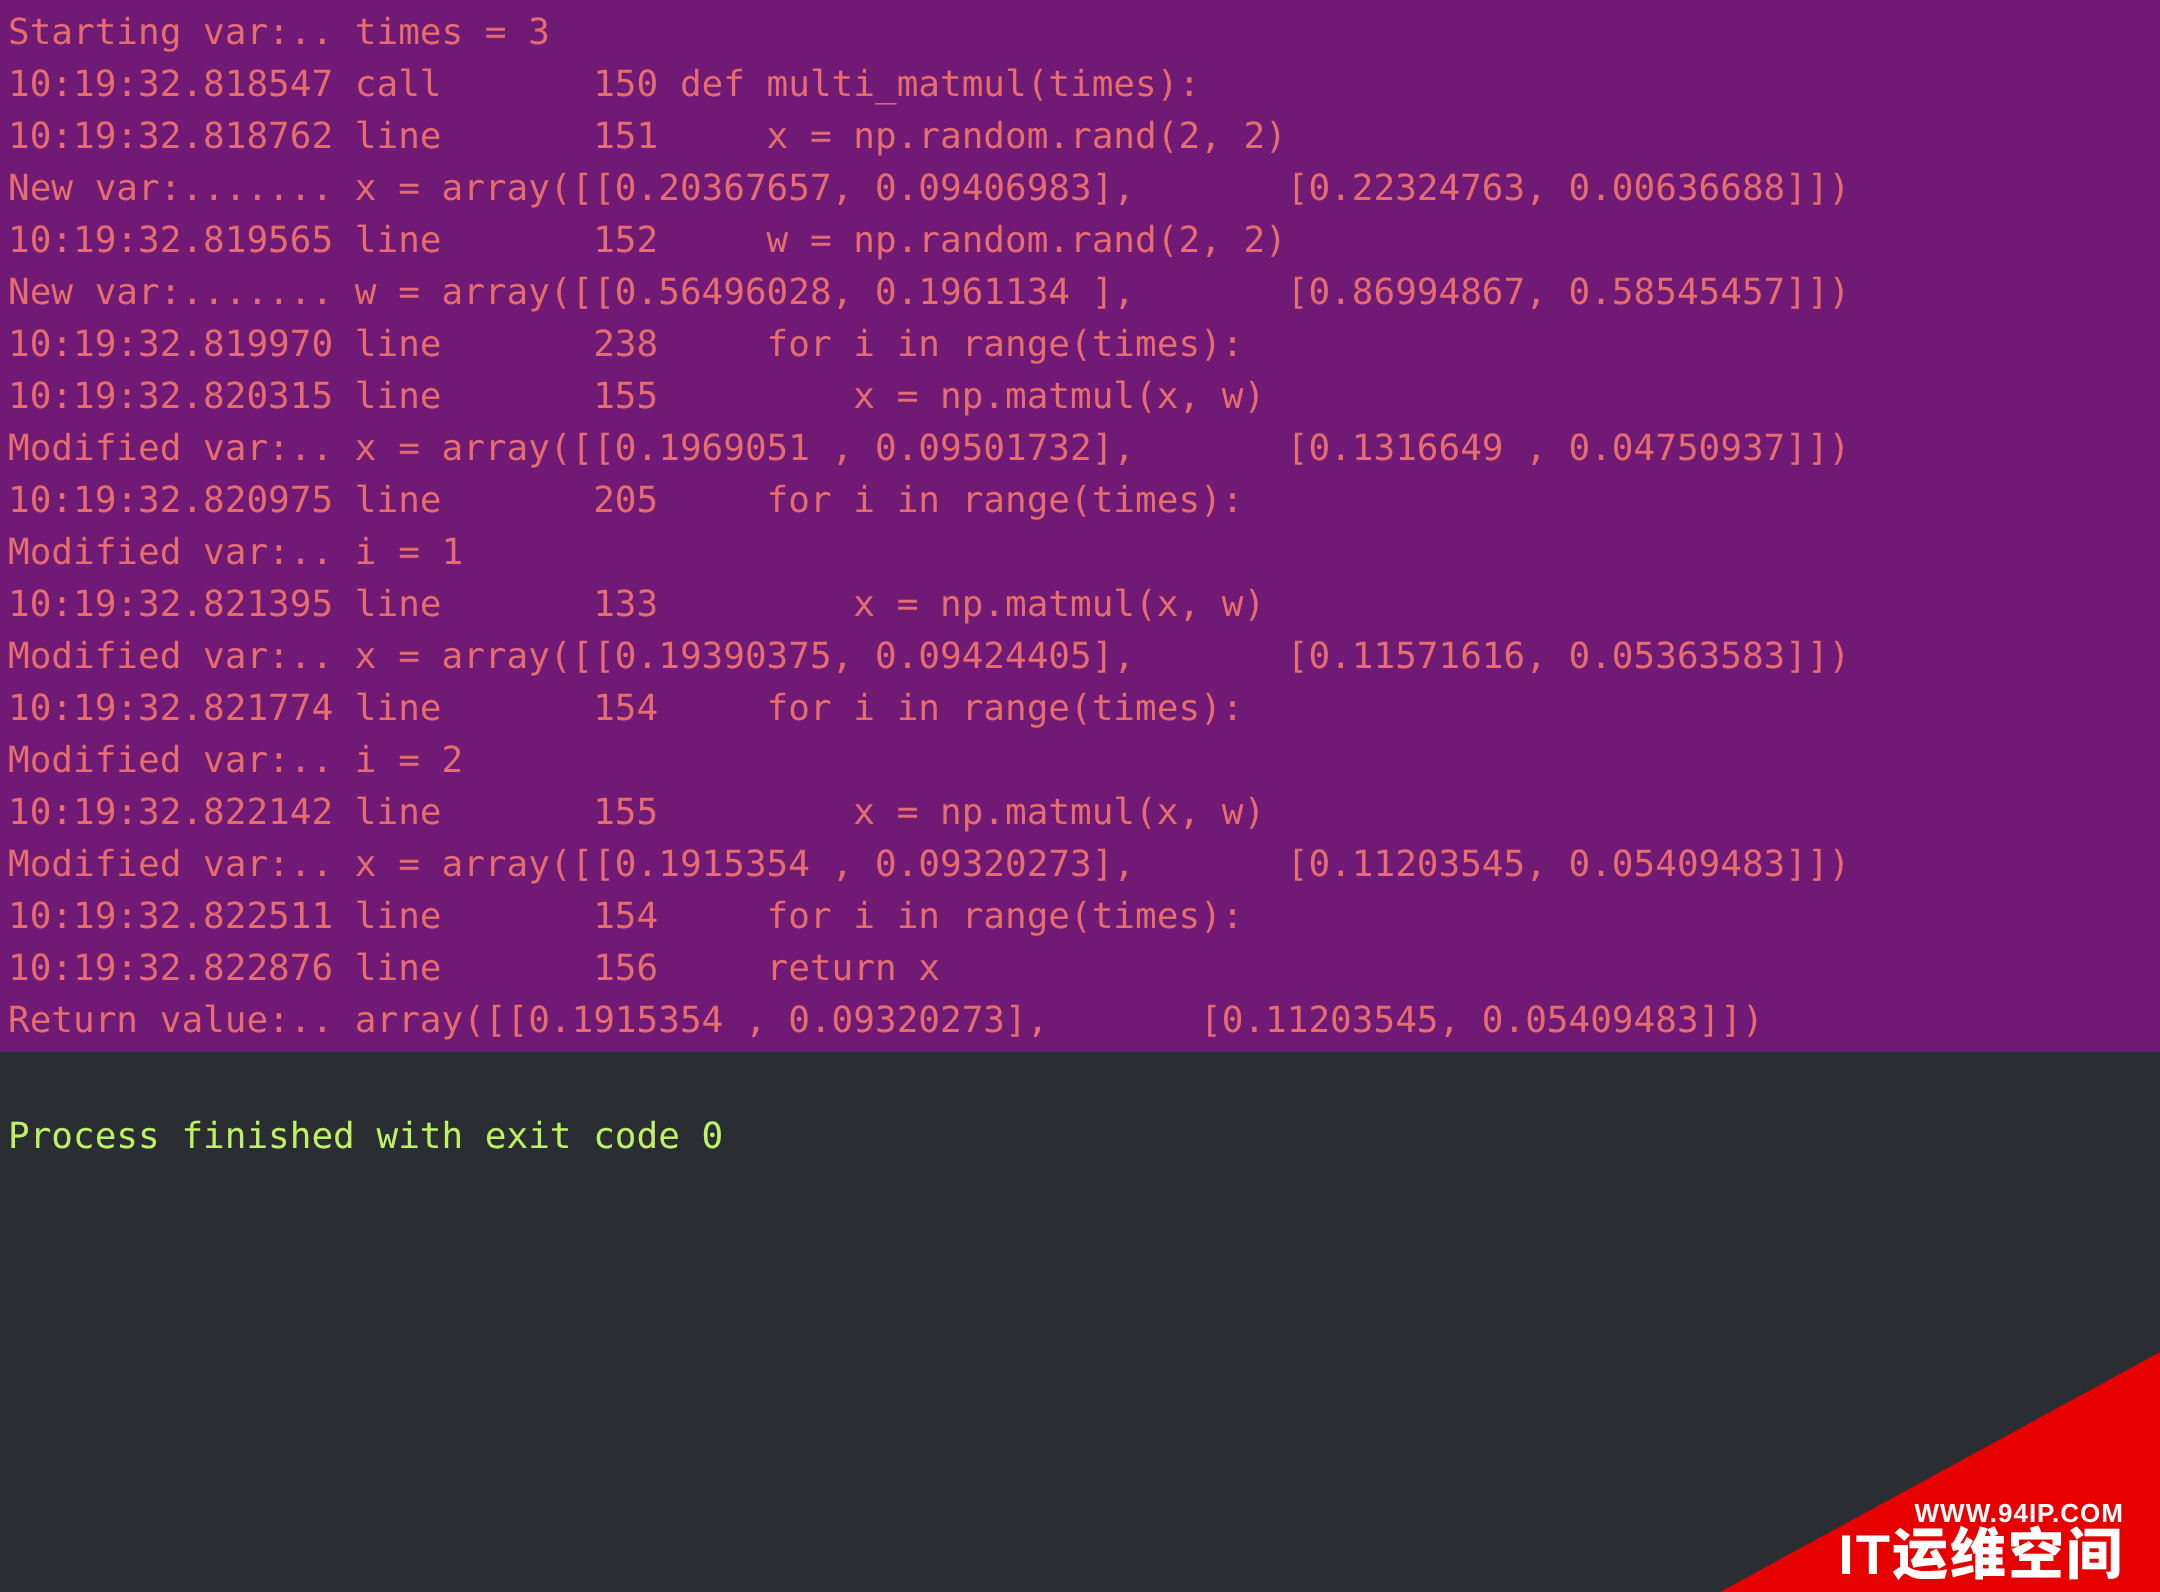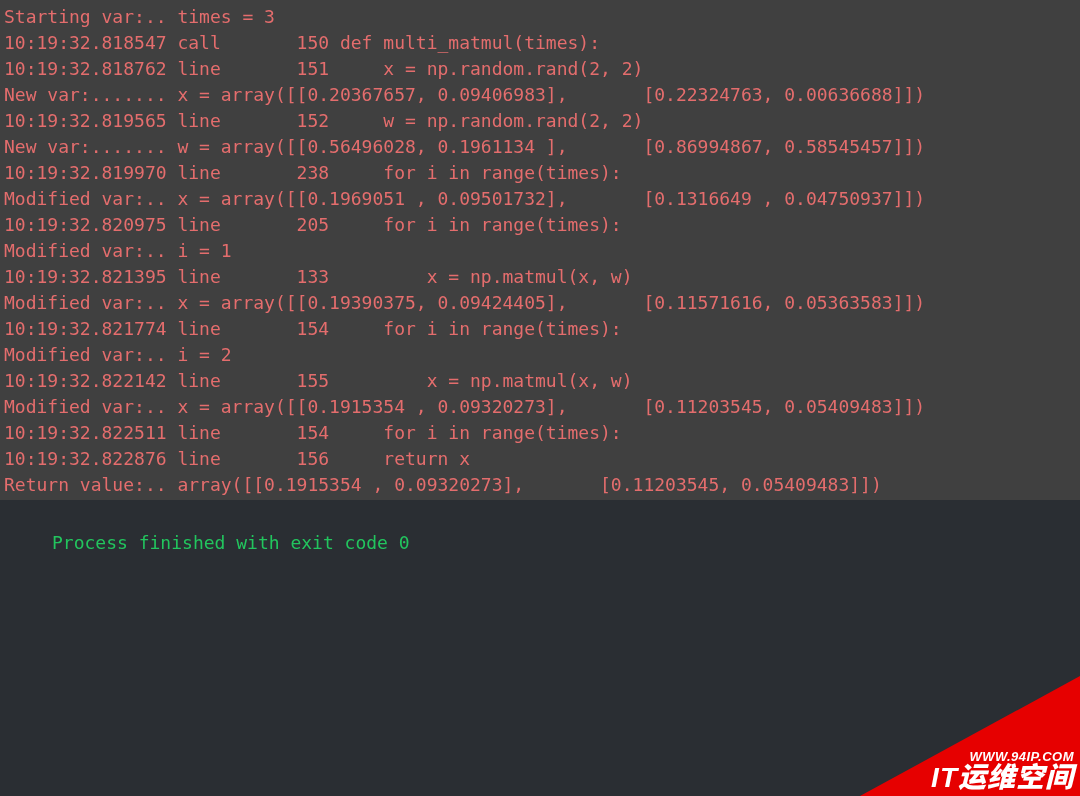--- a/index.html
+++ b/index.html
@@ -1,35 +1,36 @@
 <!DOCTYPE html>
 <html><head>
 <meta charset="utf-8">
 <style>
   html,body{margin:0;padding:0;width:1080px;height:796px;overflow:hidden;background:#2a2e33;font-family:"DejaVu Sans Mono","Menlo","Consolas",monospace;}
-  .trace-area{background:#404040;padding:4px 4px 2px 4px;}
+  .trace-area{background:#701a75;padding:4px 4px 2px 4px;}
   .trace-line{color:#e46d6d;font-size:18px;line-height:26px;white-space:pre;letter-spacing:0px;}
   .status-area{padding:30px 4px 0 4px;}
-  .status-line{color:#22c55e;font-size:18px;line-height:26px;white-space:pre;margin-left:48px;}
+  .status-line{color:#bef264;font-size:18px;line-height:26px;white-space:pre;}
   .corner-tri{position:absolute;right:0;bottom:0;width:0;height:0;border-left:220px solid transparent;border-bottom:120px solid #e60000;pointer-events:none;}
-  .corner-text{position:absolute;right:6px;bottom:4px;color:#fff;text-align:right;font-family:"Arial","Noto Sans CJK SC",sans-serif;pointer-events:none;font-style:italic;}
+  .corner-text{position:absolute;right:18px;bottom:4px;color:#fff;text-align:right;font-family:"Arial","Noto Sans CJK SC",sans-serif;pointer-events:none;}
   .corner-url{font-size:13px;font-weight:bold;letter-spacing:0.5px;}
   .corner-cn{font-size:28px;font-weight:900;line-height:28px;letter-spacing:1px;}
 </style>
 </head>
 <body>
 
 <div class="trace-area" id="trace-area">
     <div class="trace-line">Starting var:.. times = 3</div>
     <div class="trace-line">10:19:32.818547 call       150 def multi_matmul(times):</div>
     <div class="trace-line">10:19:32.818762 line       151     x = np.random.rand(2, 2)</div>
     <div class="trace-line">New var:....... x = array([[0.20367657, 0.09406983],       [0.22324763, 0.00636688]])</div>
     <div class="trace-line">10:19:32.819565 line       152     w = np.random.rand(2, 2)</div>
     <div class="trace-line">New var:....... w = array([[0.56496028, 0.1961134 ],       [0.86994867, 0.58545457]])</div>
     <div class="trace-line">10:19:32.819970 line       238     for i in range(times):</div>
+    <div class="trace-line">10:19:32.820315 line       155         x = np.matmul(x, w)</div>
     <div class="trace-line">Modified var:.. x = array([[0.1969051 , 0.09501732],       [0.1316649 , 0.04750937]])</div>
     <div class="trace-line">10:19:32.820975 line       205     for i in range(times):</div>
     <div class="trace-line">Modified var:.. i = 1</div>
     <div class="trace-line">10:19:32.821395 line       133         x = np.matmul(x, w)</div>
     <div class="trace-line">Modified var:.. x = array([[0.19390375, 0.09424405],       [0.11571616, 0.05363583]])</div>
     <div class="trace-line">10:19:32.821774 line       154     for i in range(times):</div>
     <div class="trace-line">Modified var:.. i = 2</div>
     <div class="trace-line">10:19:32.822142 line       155         x = np.matmul(x, w)</div>
     <div class="trace-line">Modified var:.. x = array([[0.1915354 , 0.09320273],       [0.11203545, 0.05409483]])</div>
     <div class="trace-line">10:19:32.822511 line       154     for i in range(times):</div>

